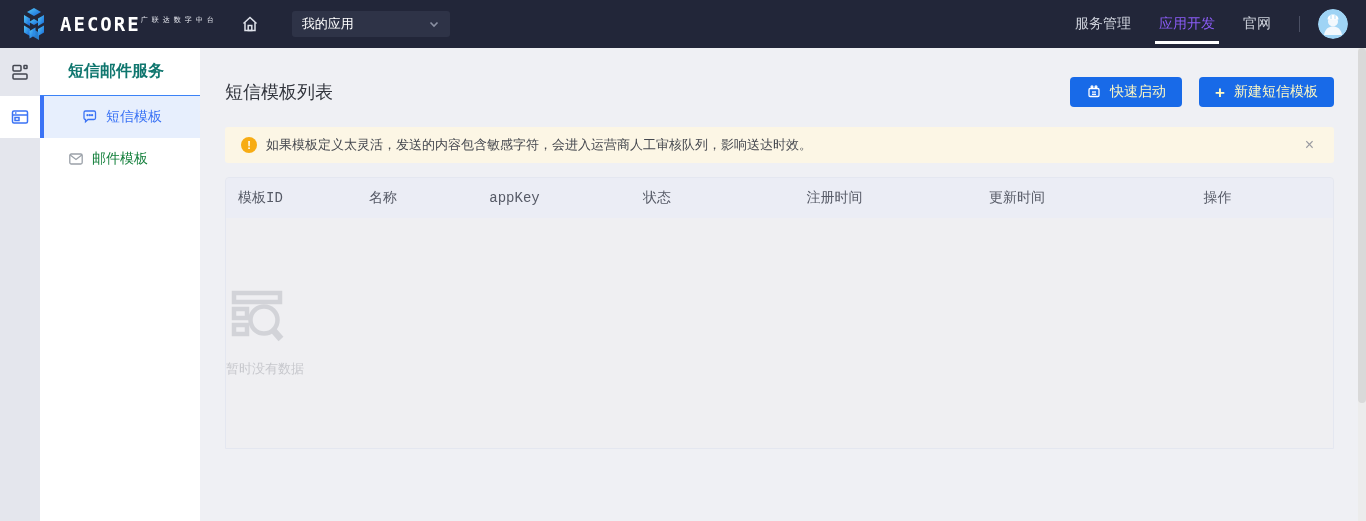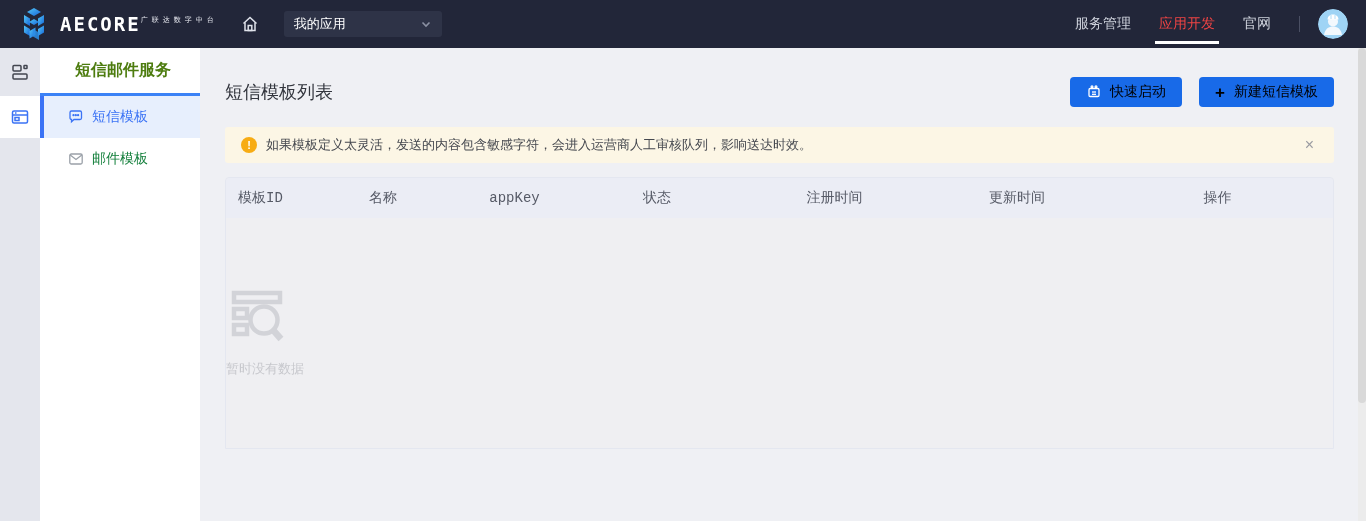--- a/index.html
+++ b/index.html
@@ -7,45 +7,45 @@
   body { font-family:"Liberation Sans","DejaVu Sans",sans-serif; background:#eff0f4; }
 
   
   .navbar { height:48px; background:#222639; display:flex; align-items:center; color:#fff; position:relative; }
   .logo-wrap { display:flex; align-items:center; margin-left:16px; }
   .logo-cube { width:36px; height:36px; }
   .logo-text { margin-left:8px; display:flex; }
   .logo-title { font-size:19px; font-weight:bold; letter-spacing:2px; line-height:20px; font-family:"DejaVu Sans Mono","Liberation Mono",monospace; }
   .logo-sub { font-size:7px; letter-spacing:4px; color:#e9ebf2; margin-top:1px; white-space:nowrap; }
   .home-btn { margin-left:22px; display:flex; align-items:center; cursor:pointer; }
-  .app-select { margin-left:24px; width:158px; height:26px; background:#2e3347; border-radius:3px; display:flex; align-items:center; justify-content:space-between; padding:0 10px; font-size:13px; cursor:pointer; }
+  .app-select { margin-left:32px; width:158px; height:26px; background:#2e3347; border-radius:3px; display:flex; align-items:center; justify-content:space-between; padding:0 10px; font-size:13px; cursor:pointer; }
   .nav-right { margin-left:auto; display:flex; align-items:center; height:100%; }
   .nav-link { font-size:14px; color:#ced2dc; margin:0 14px; height:100%; display:flex; align-items:center; position:relative; cursor:pointer; }
-  .nav-link.active { color:#ef4444; }
+  .nav-link.active { color:#8b5cf6; }
   .nav-link.active::after { content:""; position:absolute; left:-4px; right:-4px; bottom:4px; height:3px; background:#ffffff; }
   .nav-divider { width:1px; height:16px; background:#4a4f63; margin:0 12px 0 14px; }
   .avatar { width:30px; height:30px; border-radius:50%; margin:0 18px 0 6px; cursor:pointer; }
 
   
   .page-body { display:flex; height:473px; }
   .rail { width:40px; background:#e4e6ed; flex-shrink:0; }
   .rail-item { height:48px; display:flex; align-items:center; justify-content:center; cursor:pointer; }
   .rail-item.selected { height:42px; background:#ffffff; }
   .sidebar { width:160px; background:#ffffff; flex-shrink:0; }
-  .sidebar-title { height:48px; display:flex; align-items:center; padding-left:35px; font-size:16px; font-weight:bold; color:#4d7c0f; border-bottom:3px solid #3b82f6; }
+  .sidebar-title { height:48px; display:flex; align-items:center; padding-left:28px; font-size:16px; font-weight:bold; color:#0f766e; border-bottom:1px solid #3b82f6; }
   .menu-item { height:42px; display:flex; align-items:center; padding-left:24px; font-size:14px; color:#15803d; cursor:pointer; border-left:4px solid transparent; }
   .menu-item .mi-icon { margin-right:8px; display:flex; }
-  .menu-item.active { background:#e7effd; border-left:4px solid #3b73f5; padding-left:24px; color:#3b73f5; }
+  .menu-item.active { background:#e7effd; border-left:4px solid #3b73f5; padding-left:38px; color:#3b73f5; }
 
   
   .main { flex:1; padding:7px 24px 0 25px; position:relative; }
   .title-row { margin-top:22px; height:30px; display:flex; align-items:center; justify-content:space-between; }
   .page-title { font-size:18px; color:#32353d; font-weight:500; }
   .btn-group { display:flex; align-items:center; gap:17px; }
-  .btn { height:30px; background:#186ae8; color:#000000; border:none; border-radius:4px; font-size:14px; display:flex; align-items:center; padding:0 16px; cursor:pointer; font-family:inherit; }
+  .btn { height:30px; background:#186ae8; color:#fef9c3; border:none; border-radius:4px; font-size:14px; display:flex; align-items:center; padding:0 16px; cursor:pointer; font-family:inherit; }
   .btn .b-icon { margin-right:8px; display:flex; align-items:center; }
   .btn .plus { font-size:17px; font-weight:bold; margin-right:9px; line-height:1; }
 
   .banner { margin-top:20px; height:36px; background:#fcf6e5; border-radius:3px; display:flex; align-items:center; padding:0 16px; }
   .warn-icon { width:16px; height:16px; border-radius:50%; background:#f7ac14; color:#fff; font-size:11px; font-weight:bold; display:flex; align-items:center; justify-content:center; flex-shrink:0; }
   .banner-text { font-size:13px; color:#45484f; margin-left:9px;font-family:Liberation Serif, serif; }
   .banner-close { margin-left:auto; color:#9a9ba1; font-size:16px; cursor:pointer; line-height:1; padding:2px 4px; }
 
   .table { margin-top:14px; height:272px; border:1px solid #e4e7f0; border-radius:4px 4px 0 0; background:#efeff2;font-family:Liberation Mono, monospace; }
   .thead { height:40px; background:#ebedf5; display:grid; grid-template-columns:88px 138px 125px 160px 195px 170px auto; align-items:center; font-size:14px; color:#565a66; border-radius:4px 4px 0 0; }

